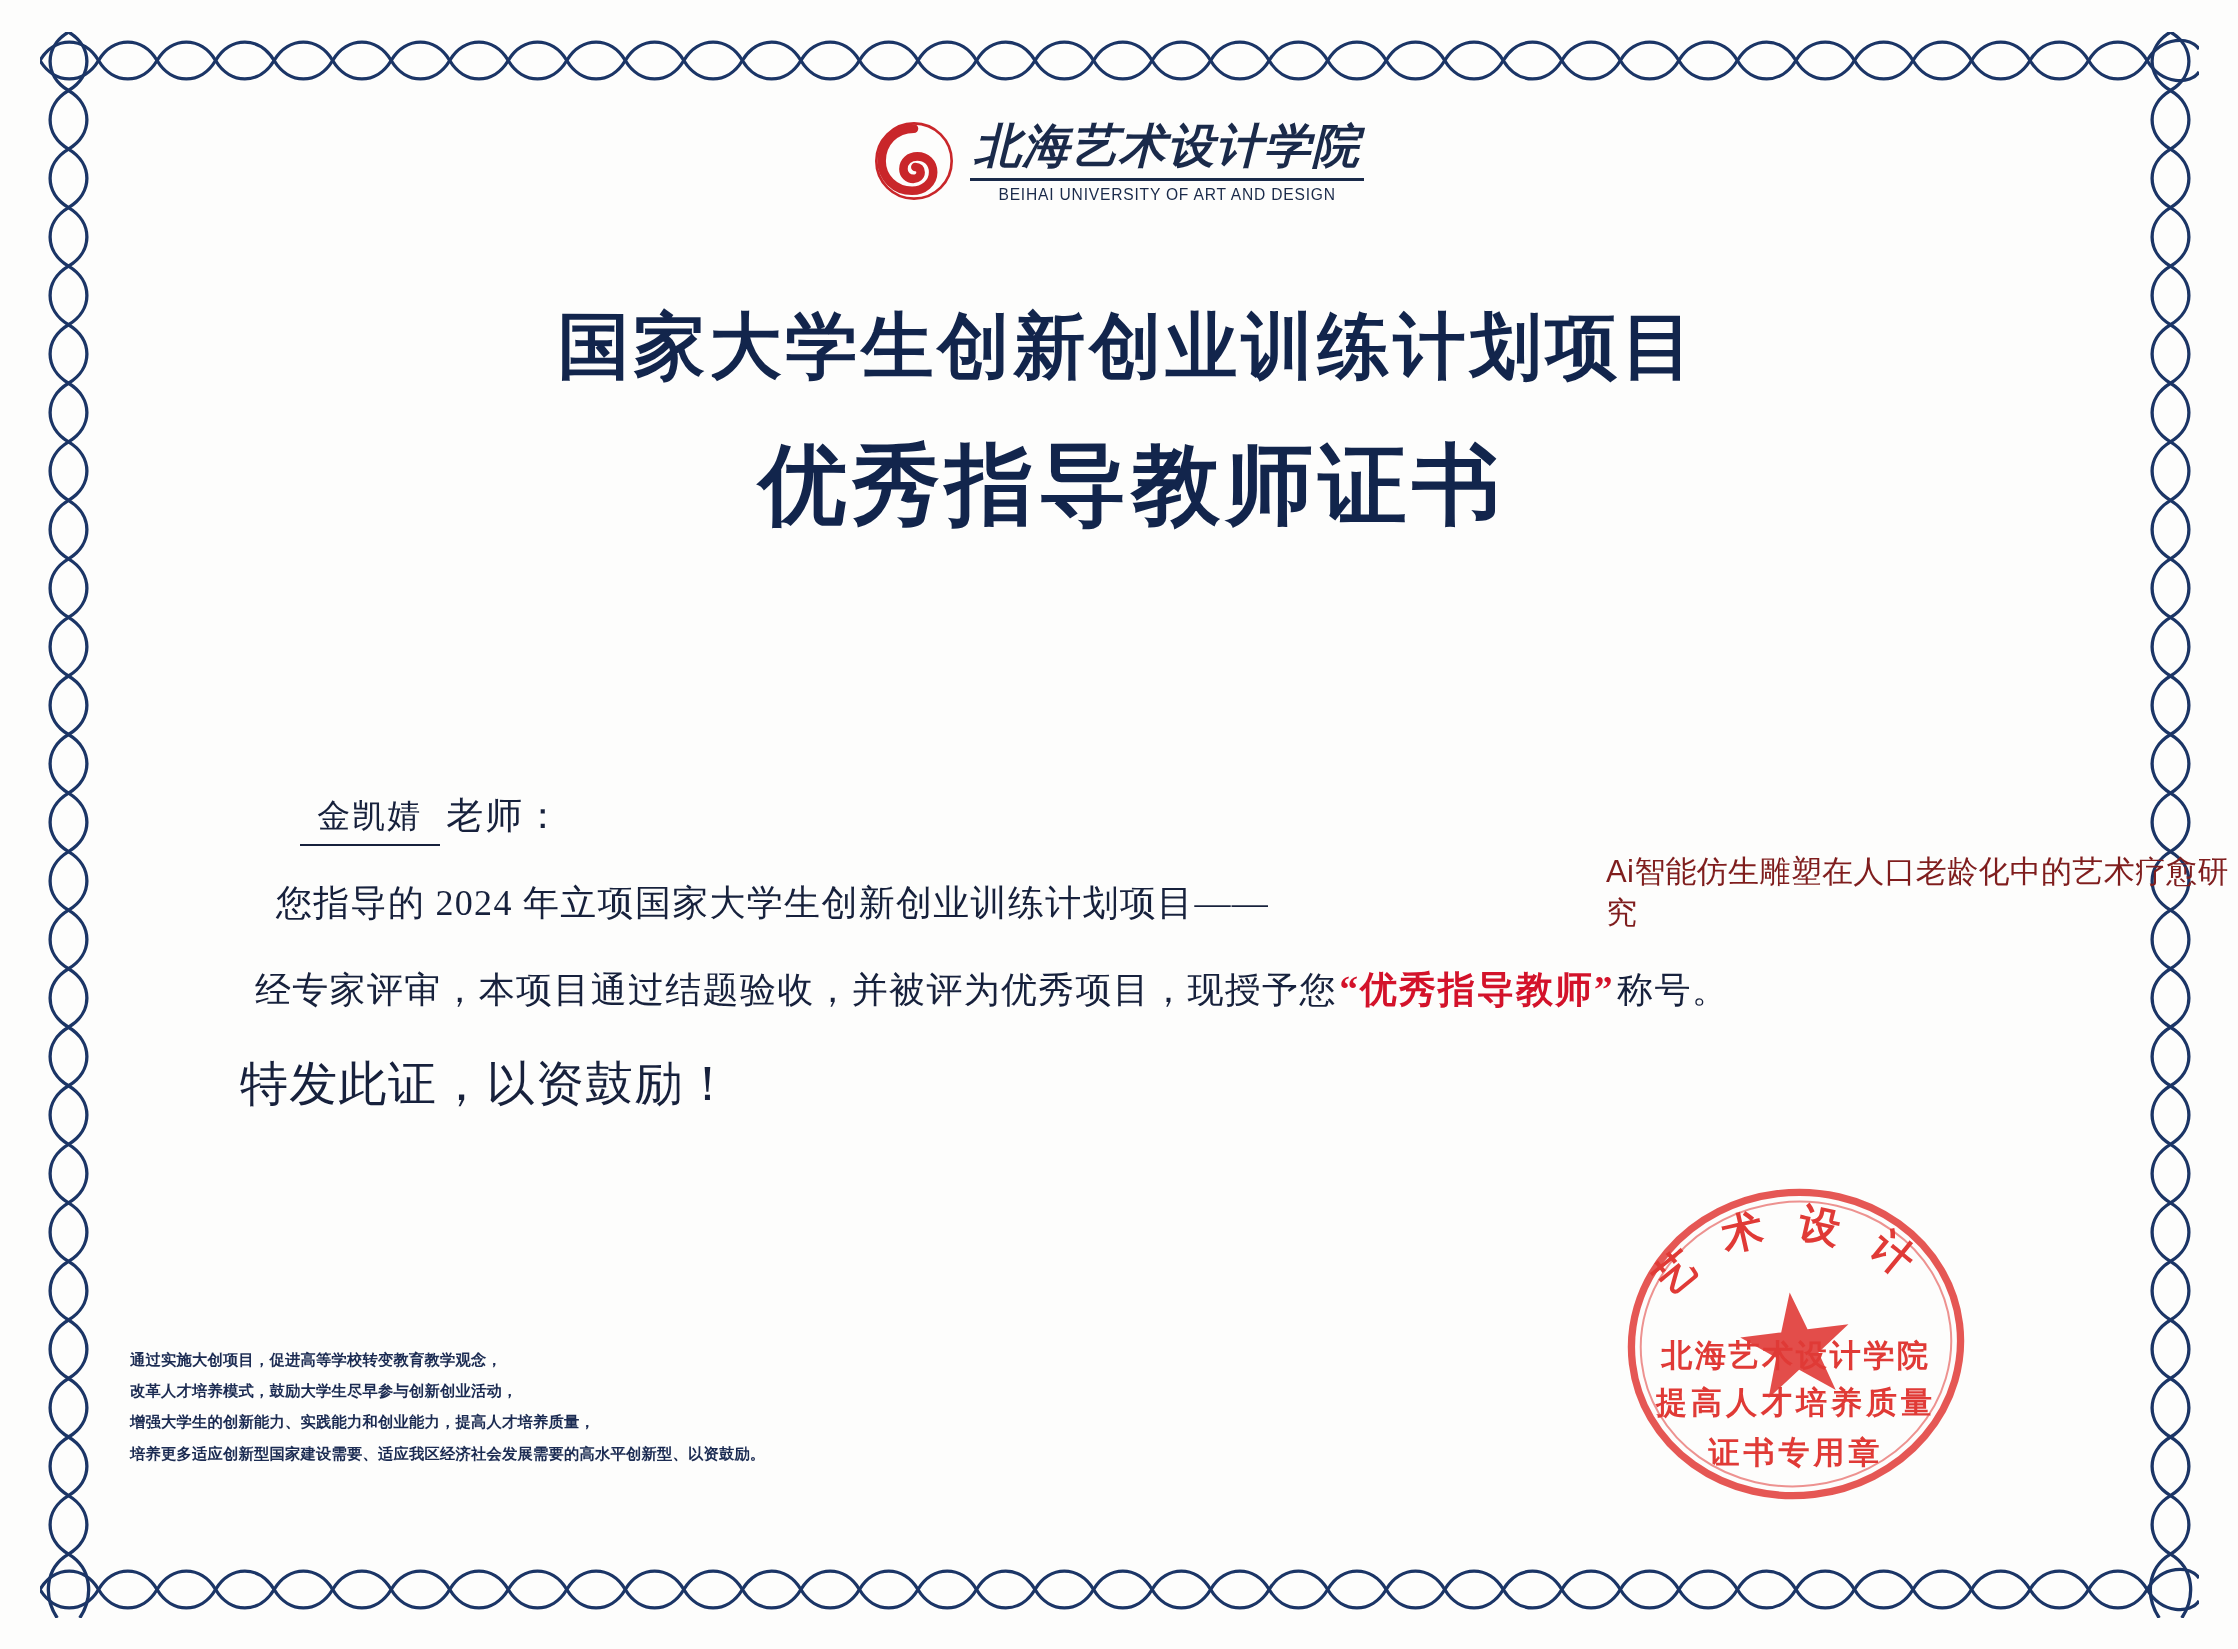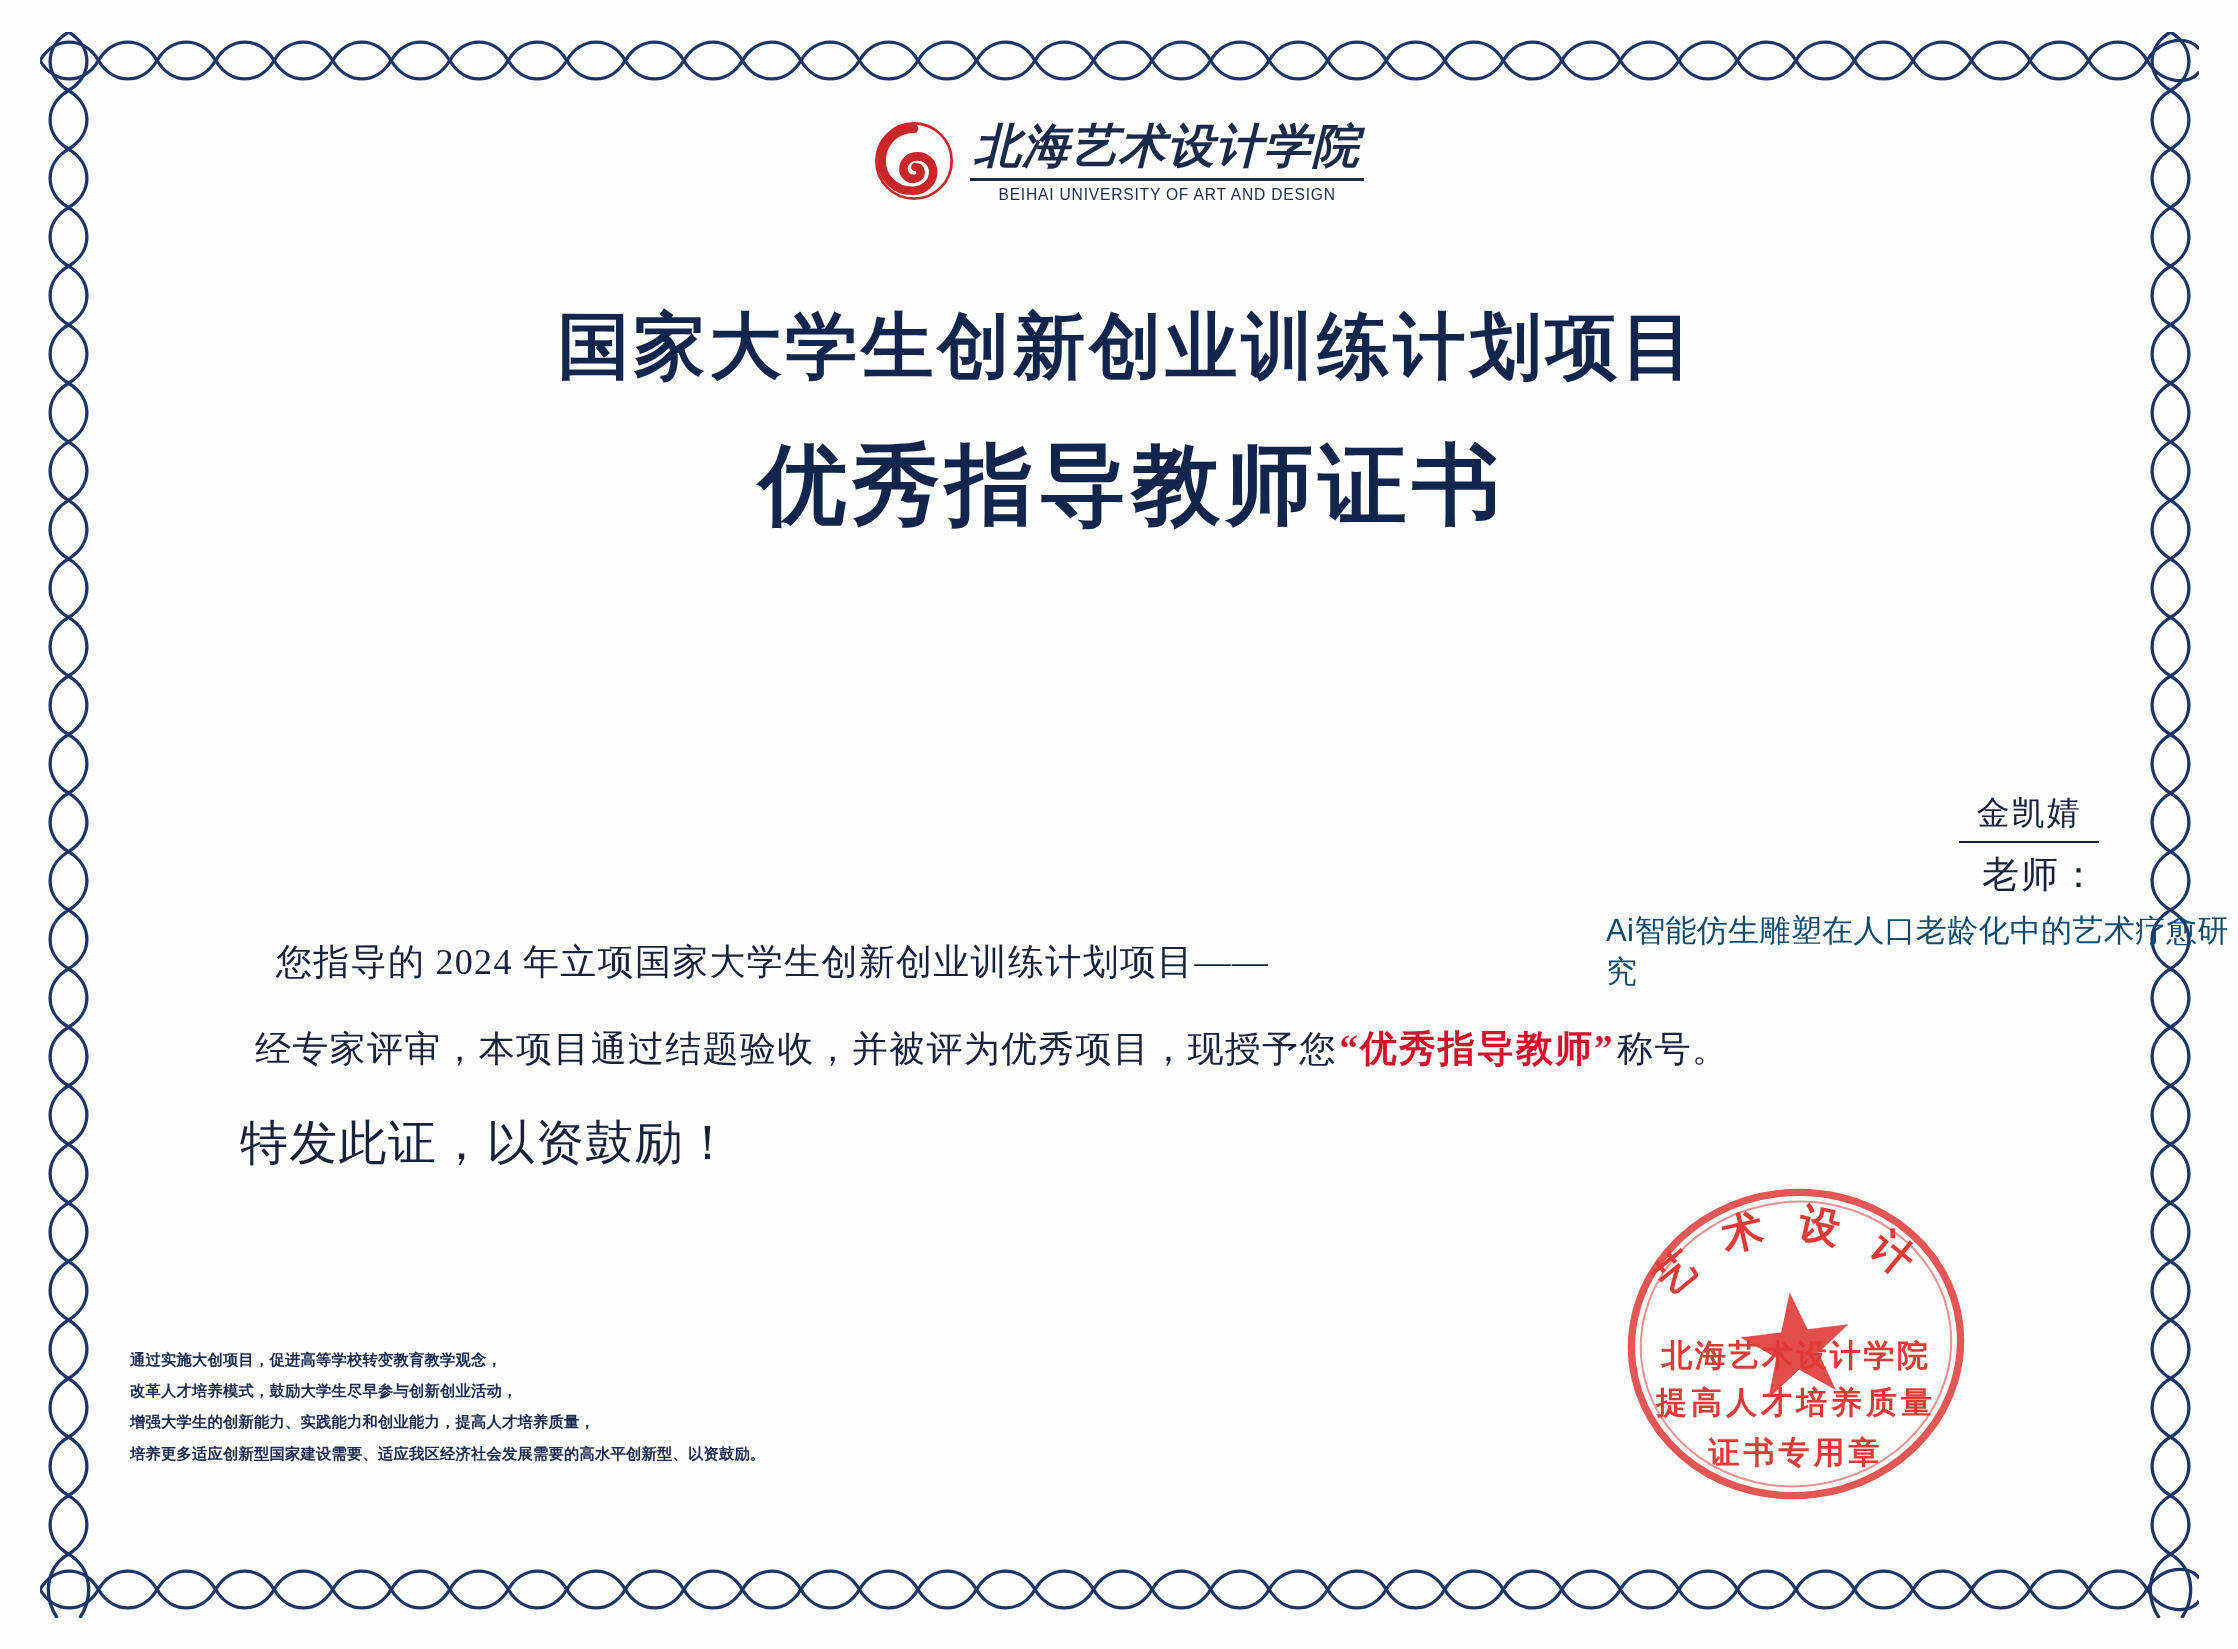--- a/index.html
+++ b/index.html
@@ -123,21 +123,20 @@
     top: 791px;
     width: 1929px;
     color: #17213c;
     font-family: "Liberation Serif", serif;
   }
   .line-name {
     display: flex;
     align-items: flex-end;
     gap: 6.7px;
     margin-left: 130px;
-    flex-direction: column;
   }
   .name-underline {
     border-bottom: 2.7px solid #17213c;
     padding: 0 17.3px 5.3px 17.3px;
     font-size: 33px;
     letter-spacing: 2px;
     color: #17213c;
   }
   .teacher-word {
     font-size: 37px;
@@ -155,21 +154,21 @@
   }
   .project-title {
     position: absolute;
     left: 1330px;
     top: -27px;
     width: 632px;
     font-size: 31px;
     line-height: 1.32;
     letter-spacing: 0.3px;
     font-family: "Liberation Sans", sans-serif;
-    color: #0c4a6e;
+    color: #7f1d1d;
     white-space: normal;
   }
 
   .line-3 {
     margin-top: 37px;
     margin-left: 85px;
     font-size: 36px;
     letter-spacing: 1.3px;
     white-space: nowrap;
     display: flex;

